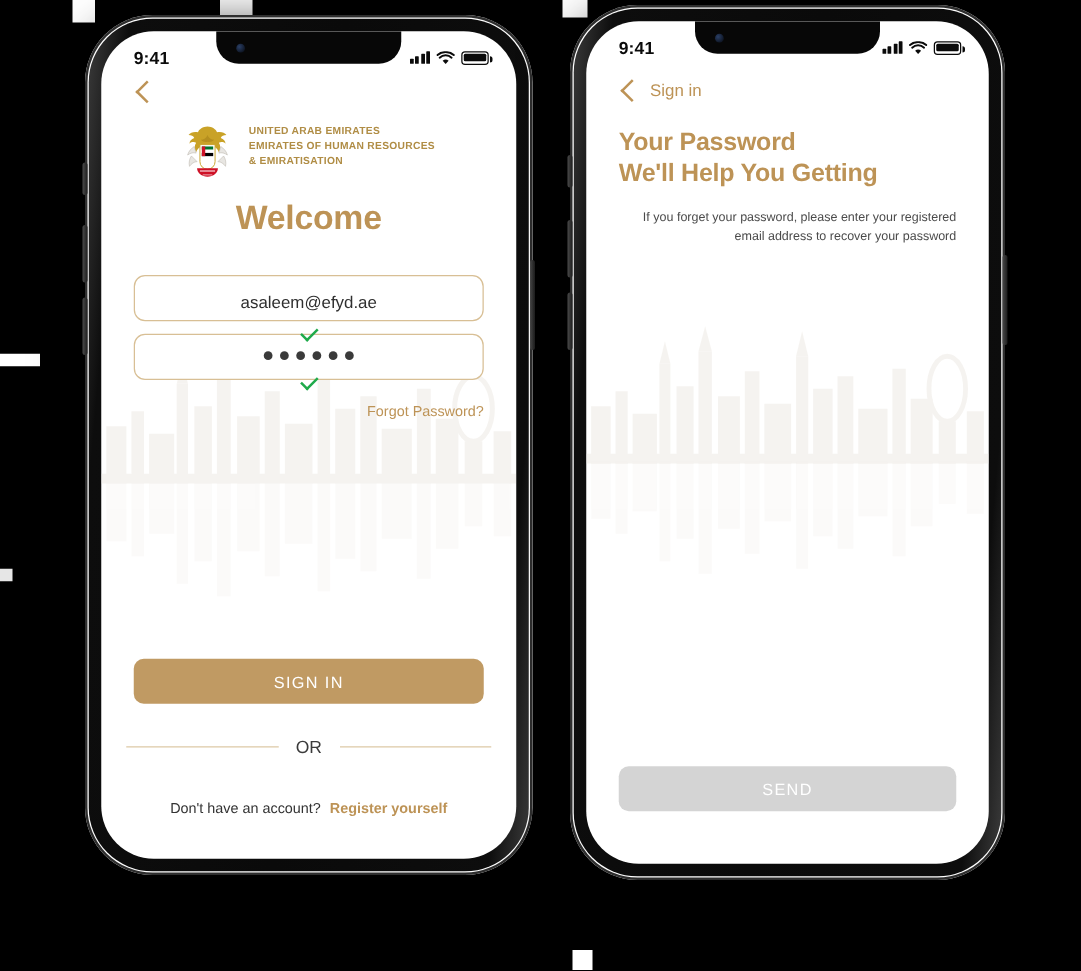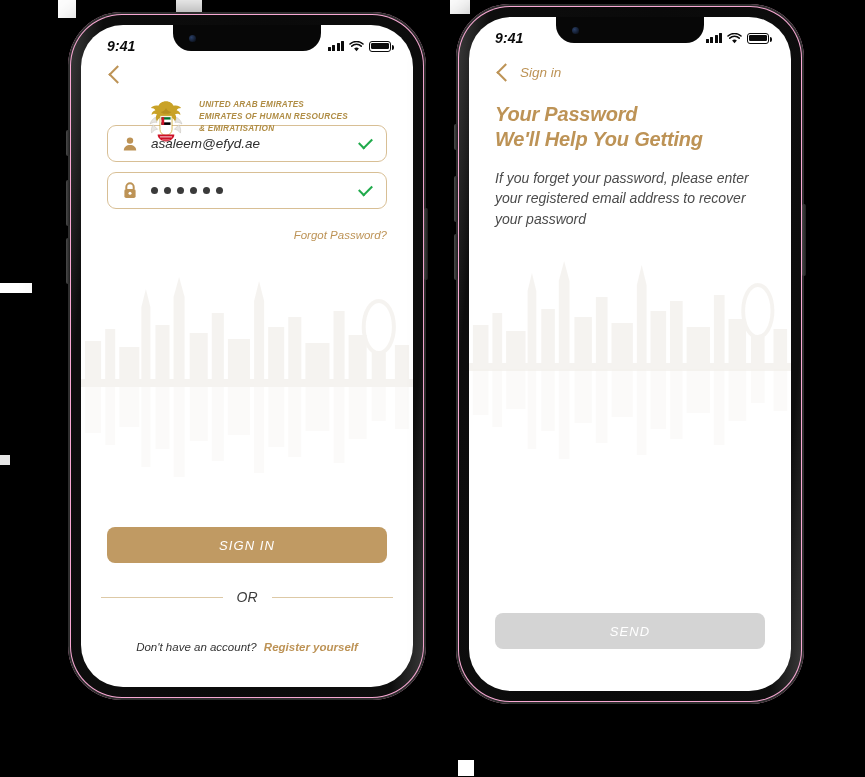--- a/index.html
+++ b/index.html
@@ -17,24 +17,23 @@
   .a2 { left: 176px; top: 0px;   width: 26px; height: 22px; border-radius: 0 0 6px 6px; }
   .a3 { left: 450px; top: 0px;   width: 20px; height: 14px; }
   .a4 { left: 0px;   top: 283px; width: 32px; height: 10px; }
   .a5 { left: 458px; top: 760px; width: 16px; height: 16px; }
   .a6 { left: 0px;   top: 455px; width: 10px; height: 10px; opacity:.9 }
 
   
   .phone {
     position: absolute;
     border-radius: 54px;
-    background: #f9a8d4;
+    background: #ffffff;
     box-shadow: 0 0 0 2px #2e2e2e inset, 0 10px 40px rgba(0,0,0,.8);
     padding: 12px;
-    font-style: italic;
   }
   .phone.one { left: 68px; top: 12px;  width: 358px; height: 688px; }
   .phone.two { left: 456px; top: 4px;  width: 348px; height: 700px; }
 
   .bezel {
     position: absolute; inset: 3px;
     border-radius: 51px;
     background: linear-gradient(95deg,#3b3b3b 0%,#0d0d0d 8%,#0a0a0a 50%,#0d0d0d 92%,#3d3d3d 100%);
   }
 
@@ -104,21 +103,21 @@
   .logo-text { color: #b08d45; font-size: 8.2px; font-weight: bold;
                line-height: 1.45; letter-spacing: .25px; }
 
   .welcome { text-align: center; color: #bd9356; font-size: 27px;
              font-weight: bold; margin-top: 64px; letter-spacing: -.2px; }
 
   .field {
     display: flex; align-items: center; gap: 13px;
     height: 37px; margin: 0 0 10px 0;
     border: 1.3px solid #d8bf95; border-radius: 9px;
-    background: #fff; padding: 0 14px;
+    background: #fff; padding: 0 14px; flex-direction: column;
   }
   .field .val { flex: 1; font-size: 13.5px; color: #2f2f2f; }
   .dots { display: flex; gap: 6px; }
   .dots i { width: 7px; height: 7px; border-radius: 50%; background: #3a3a3a; display: block; }
   .tick { width: 13px; height: 8px; border-left: 2px solid #1faa4b; border-bottom: 2px solid #1faa4b;
           transform: rotate(-45deg); flex: none; margin-bottom: 3px; }
 
   .forgot { text-align: right; color: #bd9356; font-size: 11.5px; margin-top: 20px; }
 
   .cta {
@@ -138,21 +137,21 @@
     position: absolute; left: 0; right: 0; bottom: 70px;
     text-align: center; font-size: 11.5px; color: #333;
   }
   .signup b { color: #bd9356; font-weight: bold; margin-left: 4px; }
 
   
   .back-link { display: flex; align-items: center; gap: 8px; padding: 12px 0 0 4px; }
   .back-link span { color: #bd9356; font-size: 13.5px; }
   .title2 { color: #bd9356; font-size: 20px; font-weight: bold;
             line-height: 1.25; margin-top: 22px; letter-spacing: -.2px; }
-  .desc2 { color: #4b4b4b; font-size: 14px; line-height: 1.45; margin-top: 16px; }
+  .desc2 { color: #4b4b4b; font-size: 10px; line-height: 1.45; margin-top: 16px; text-align: right; }
   .field2 {
     display: flex; align-items: center; gap: 16px;
     height: 38px; margin-top: 22px;
     border: 1.2px solid #e2e2e2; border-radius: 9px;
     background: #fff; padding: 0 14px;
   }
   .field2 .ph { font-size: 13px; color: #8d8d8d; }
   .send {
     position: absolute; left: 26px; right: 26px; bottom: 78px;
     height: 36px; border-radius: 8px; background: #d4d4d4; color: #fff;
@@ -281,20 +280,21 @@
               <path d="M30 12c-1 3-4 5-7 5 2 2 5 3 7 2 2 1 5 0 7-2-3 0-6-2-7-5z" fill="#b58f1f"></path>
             </g>
           </svg>
           <div class="logo-text">
             <div>UNITED ARAB EMIRATES</div>
             <div>EMIRATES OF HUMAN RESOURCES</div>
             <div>&amp; EMIRATISATION</div>
           </div>
         </div>
 
+        <div class="welcome">Welcome</div>
 
         <div style="margin-top:30px">
           <div class="field">
             <svg width="16" height="16" viewBox="0 0 16 16">
               <circle cx="8" cy="4.6" r="3.2" fill="#bd9356"></circle>
               <path d="M1.8 14.4c0-3.4 2.8-5.4 6.2-5.4s6.2 2 6.2 5.4z" fill="#bd9356"></path>
             </svg>
             <div class="val">asaleem@efyd.ae</div>
             <div class="tick"></div>
           </div>

